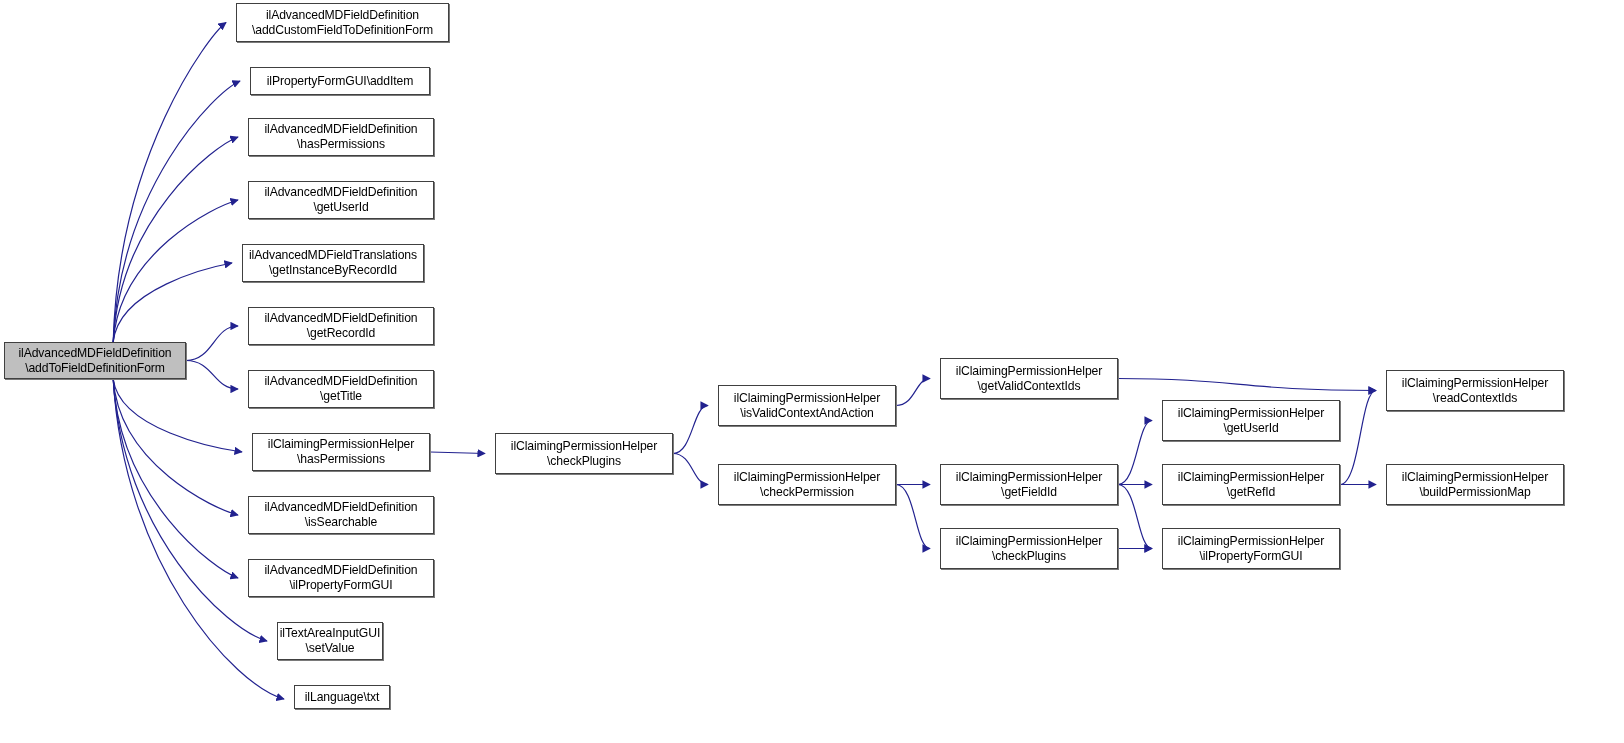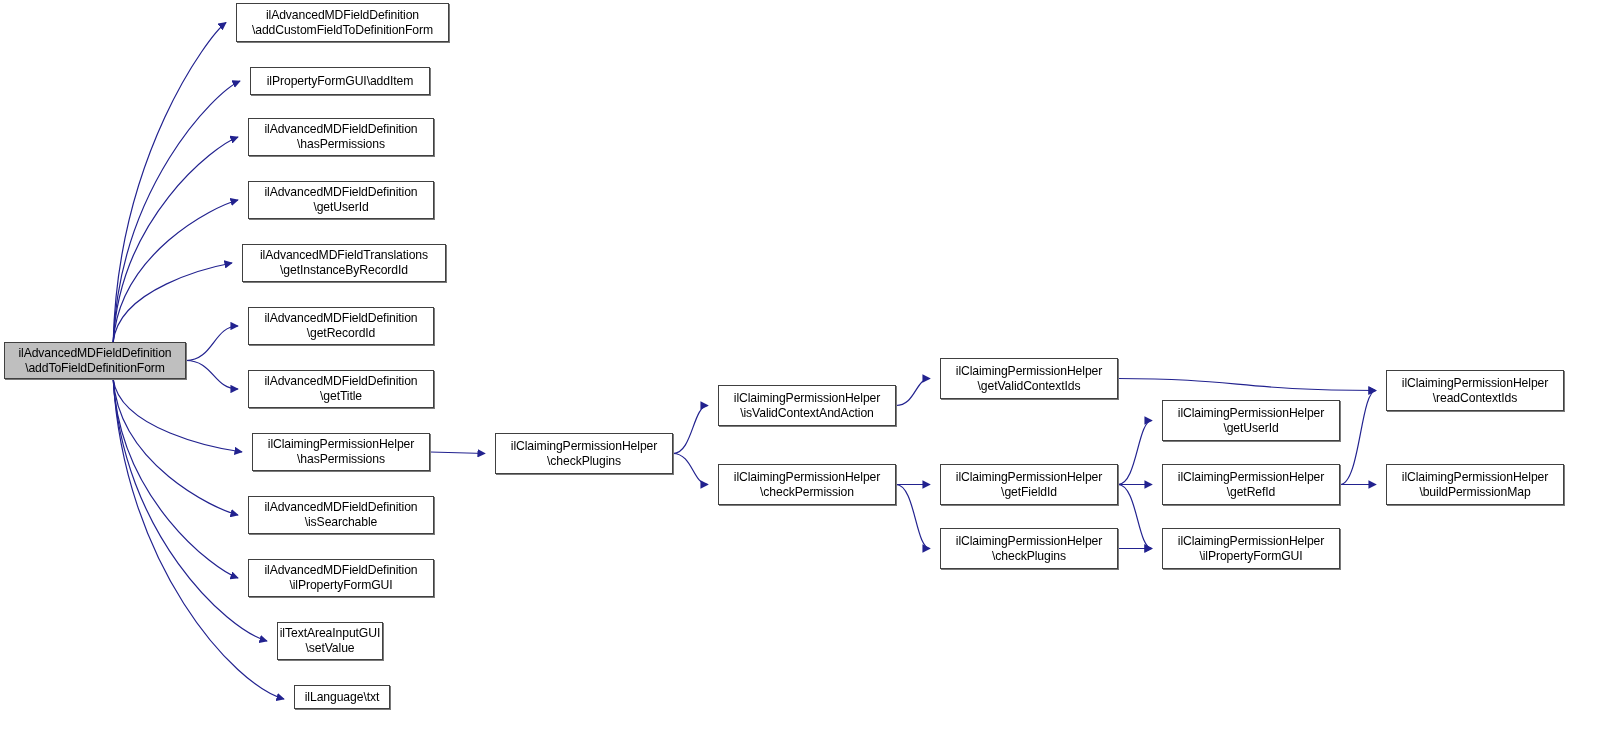--- a/index.html
+++ b/index.html
@@ -84,21 +84,21 @@
         <path d="M 1340 484.5 C 1360.25 484.5, 1360.25 390.5, 1376 390.5" fill="none" stroke="#22228f" stroke-width="1.2" marker-end="url(#arrow)"></path>
         <path d="M 1340 484.5 L 1376 484.5" fill="none" stroke="#22228f" stroke-width="1.2" marker-end="url(#arrow)"></path>
       </g>
   </svg>
   <div id="node-layer">
       <div class="node root" style="left: 4px; top: 342px; width: 182px; height: 37px;"><span class="ln">ilAdvancedMDFieldDefinition</span><span class="ln">\addToFieldDefinitionForm</span></div>
       <div class="node" style="left: 236px; top: 3px; width: 213px; height: 39px;"><span class="ln">ilAdvancedMDFieldDefinition</span><span class="ln">\addCustomFieldToDefinitionForm</span></div>
       <div class="node" style="left: 250px; top: 67px; width: 180px; height: 28px;"><span class="ln">ilPropertyFormGUI\addItem</span></div>
       <div class="node" style="left: 248px; top: 118px; width: 186px; height: 38px;"><span class="ln">ilAdvancedMDFieldDefinition</span><span class="ln">\hasPermissions</span></div>
       <div class="node" style="left: 248px; top: 181px; width: 186px; height: 38px;"><span class="ln">ilAdvancedMDFieldDefinition</span><span class="ln">\getUserId</span></div>
-      <div class="node" style="left: 242px; top: 244px; width: 204px; height: 38px;"><span class="ln">ilAdvancedMDFieldTranslations</span><span class="ln">\getInstanceByRecordId</span></div>
+      <div class="node" style="left: 242px; top: 244px; width: 182px; height: 38px;"><span class="ln">ilAdvancedMDFieldTranslations</span><span class="ln">\getInstanceByRecordId</span></div>
       <div class="node" style="left: 248px; top: 307px; width: 186px; height: 38px;"><span class="ln">ilAdvancedMDFieldDefinition</span><span class="ln">\getRecordId</span></div>
       <div class="node" style="left: 248px; top: 370px; width: 186px; height: 38px;"><span class="ln">ilAdvancedMDFieldDefinition</span><span class="ln">\getTitle</span></div>
       <div class="node" style="left: 252px; top: 433px; width: 178px; height: 38px;"><span class="ln">ilClaimingPermissionHelper</span><span class="ln">\hasPermissions</span></div>
       <div class="node" style="left: 248px; top: 496px; width: 186px; height: 38px;"><span class="ln">ilAdvancedMDFieldDefinition</span><span class="ln">\isSearchable</span></div>
       <div class="node" style="left: 248px; top: 559px; width: 186px; height: 38px;"><span class="ln">ilAdvancedMDFieldDefinition</span><span class="ln">\ilPropertyFormGUI</span></div>
       <div class="node" style="left: 277px; top: 622px; width: 106px; height: 38px;"><span class="ln">ilTextAreaInputGUI</span><span class="ln">\setValue</span></div>
       <div class="node" style="left: 294px; top: 685px; width: 96px; height: 24px;"><span class="ln">ilLanguage\txt</span></div>
       <div class="node" style="left: 495px; top: 433px; width: 178px; height: 41px;"><span class="ln">ilClaimingPermissionHelper</span><span class="ln">\checkPlugins</span></div>
       <div class="node" style="left: 718px; top: 385px; width: 178px; height: 41px;"><span class="ln">ilClaimingPermissionHelper</span><span class="ln">\isValidContextAndAction</span></div>
       <div class="node" style="left: 718px; top: 464px; width: 178px; height: 41px;"><span class="ln">ilClaimingPermissionHelper</span><span class="ln">\checkPermission</span></div>

